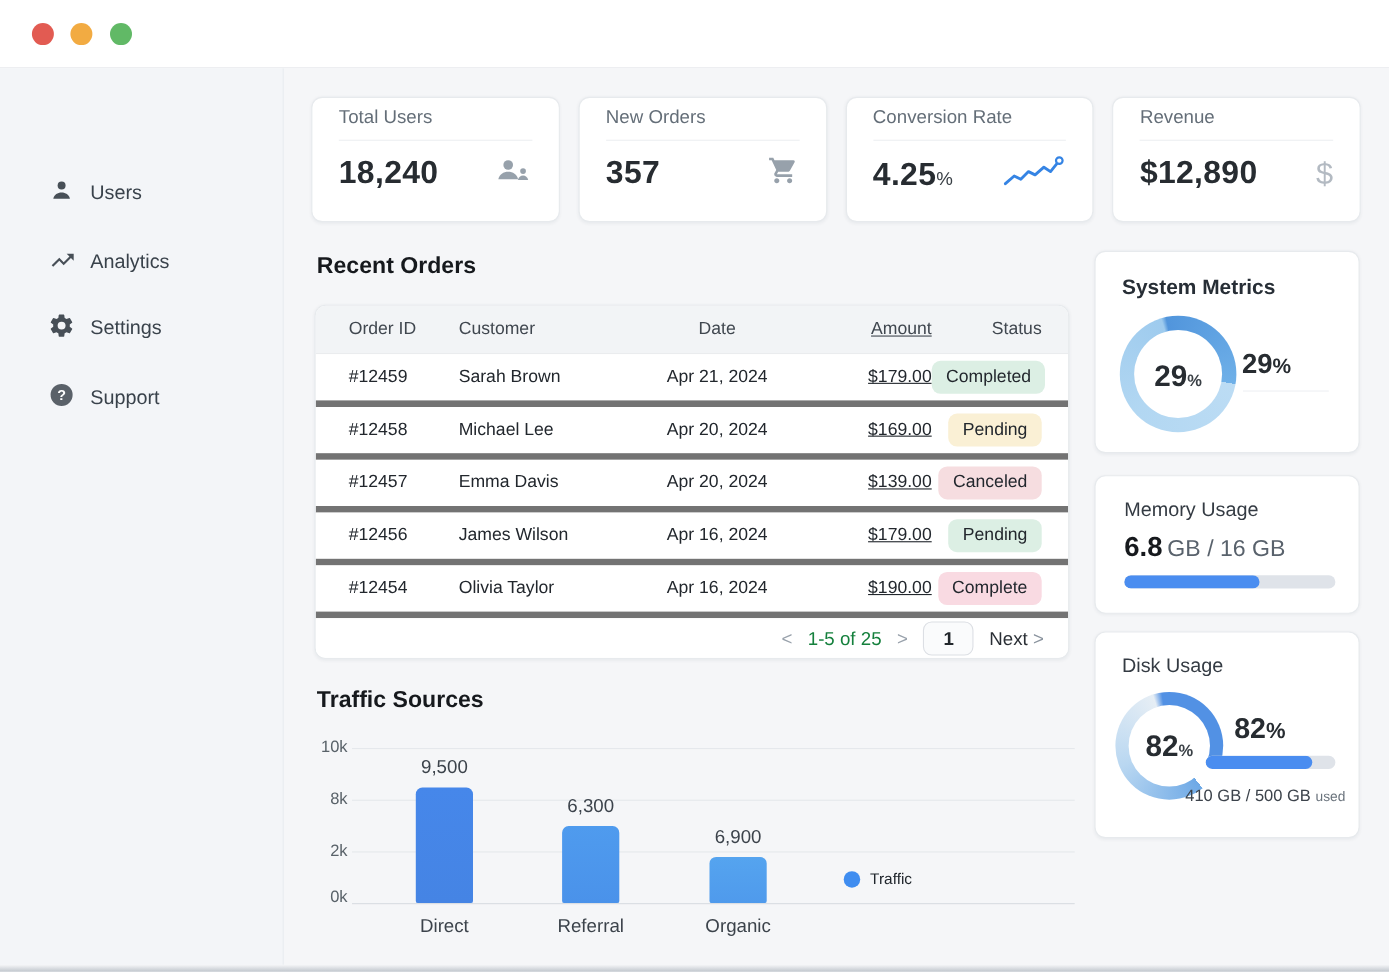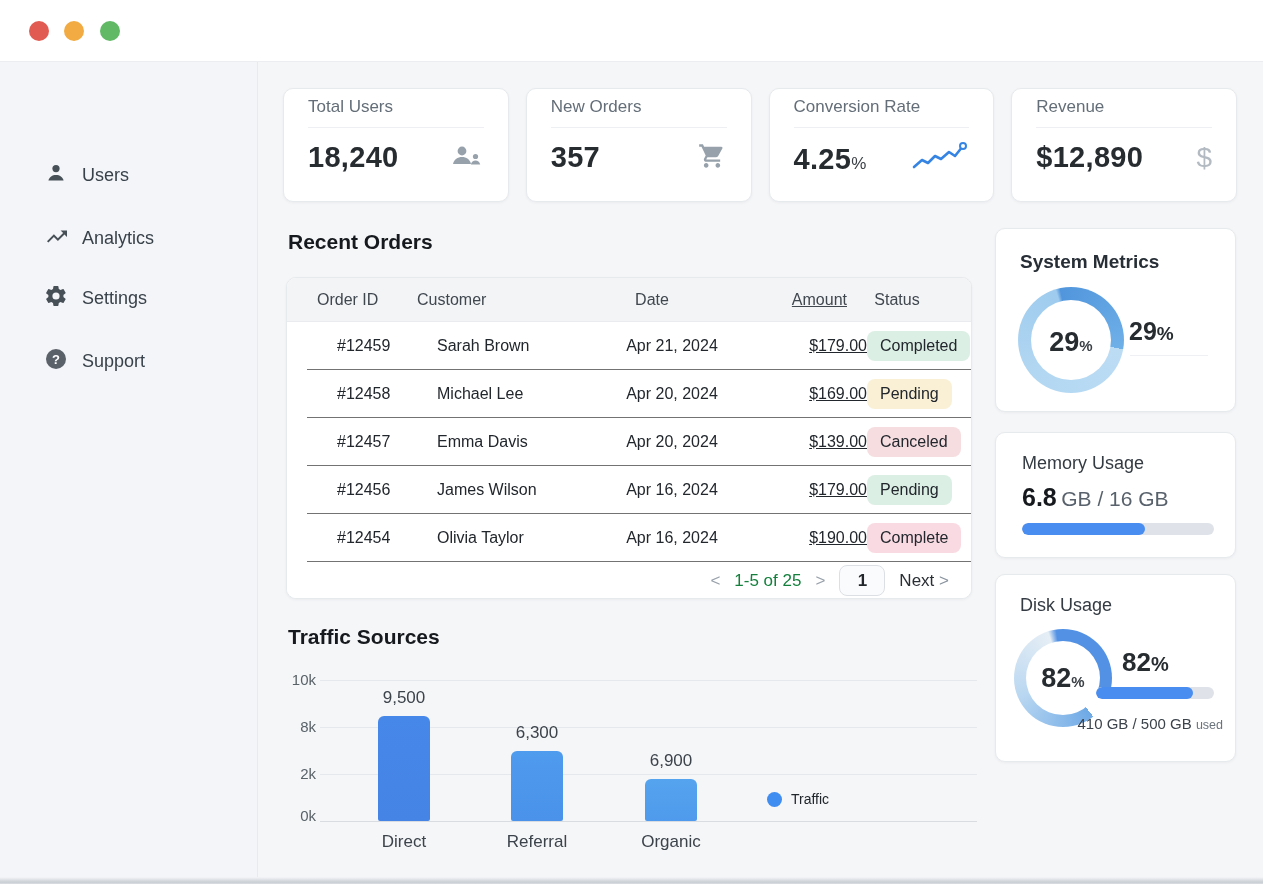--- a/index.html
+++ b/index.html
@@ -38,23 +38,23 @@
   .stat-icon { color:#9aa4ae; }
   .dollar-glyph { font-size:28px; color:#b3bac2; font-weight:500; }
 
   
   .sec-title { position:absolute; left:30px; font-size:21px; font-weight:700; color:#16191d; }
 
   
   .table-card { position:absolute; left:28px; top:215px; width:686px; height:322px; overflow:hidden; }
   .t-head { display:grid; grid-template-columns:100px 160px 150px 120px 1fr; height:44px; align-items:center; background:#f2f4f6; border-bottom:1px solid #e9ebee; padding:0 24px 0 30px; }
   .t-head span { font-size:16px; color:#40474f; }
-  .t-row { display:grid; grid-template-columns:100px 160px 150px 120px 1fr; height:48px; align-items:center; padding:0 24px 0 30px; border-bottom:1px solid #737373; background:#fff; cursor:pointer;margin-left:20px; }
+  .t-row { display:grid; grid-template-columns:100px 160px 150px 120px 1fr; height:48px; align-items:center; padding:0 24px 0 30px; border-bottom:6px solid #737373; background:#fff; cursor:pointer; }
   .t-row span { font-size:16px; color:#22272d; }
-  .c3 { text-align:center; } .c4 { text-align:right;text-decoration:underline; } .c5 { text-align:center; }
+  .c3 { text-align:center; } .c4 { text-align:right;text-decoration:underline; } .c5 { text-align:right; }
   .badge { display:inline-block; font-size:15px; padding:6px 13px; border-radius:8px; }
   .badge-green { background:#dcefe4; color:#3f8b62; }
   .badge-amber { background:#faf0d5; color:#c6952d; }
   .badge-red   { background:#f6dde0; color:#bd3b4e; }
   .badge-pink  { background:#f9dae2; color:#d23f59; }
   .t-foot { height:37px; display:flex; align-items:center; justify-content:flex-end; gap:14px; padding-right:22px; background:#fff; }
   .pg-chev { font-size:17px; color:#98a1ab; cursor:pointer; }
   .pg-range { font-size:17px; color:#15803d; }
   .pg-page { width:46px; height:31px; border:1px solid #dcdfe4; background:#fafbfc; border-radius:8px; display:flex; align-items:center; justify-content:center; font-size:17px; font-weight:700; color:#22272c; cursor:pointer; }
   .pg-next { font-size:17px; color:#2a2f35; cursor:pointer; }

